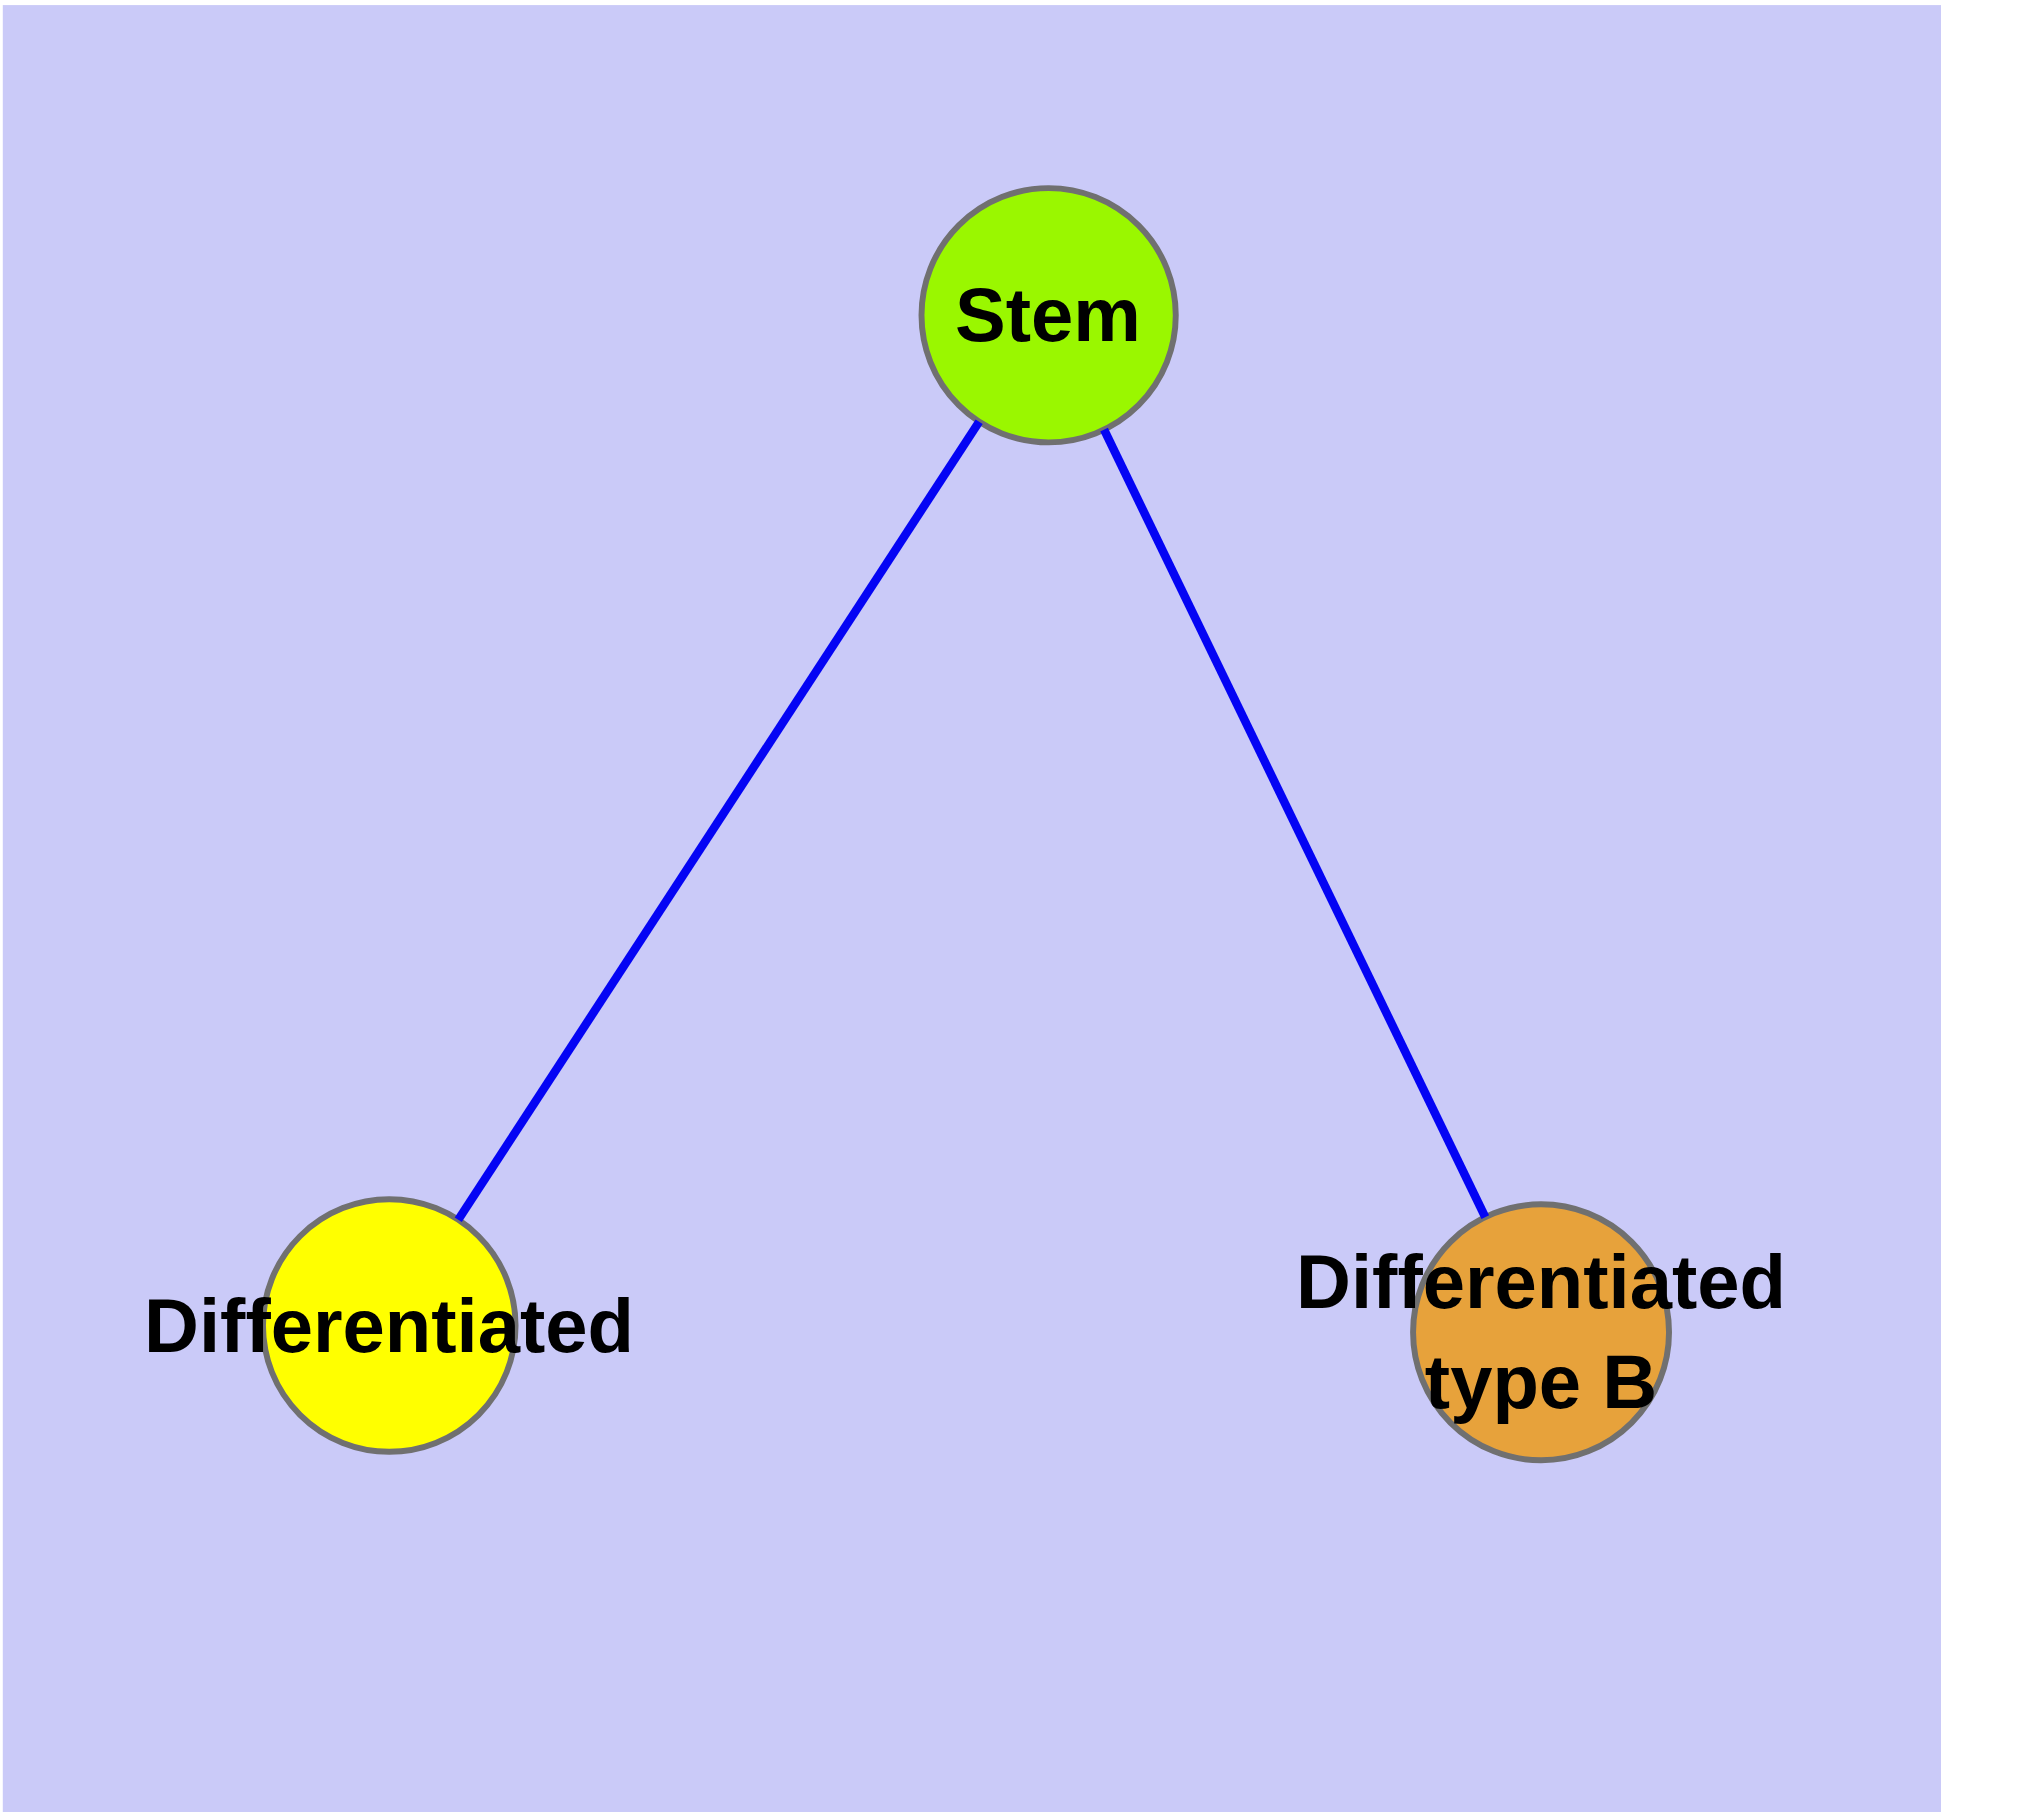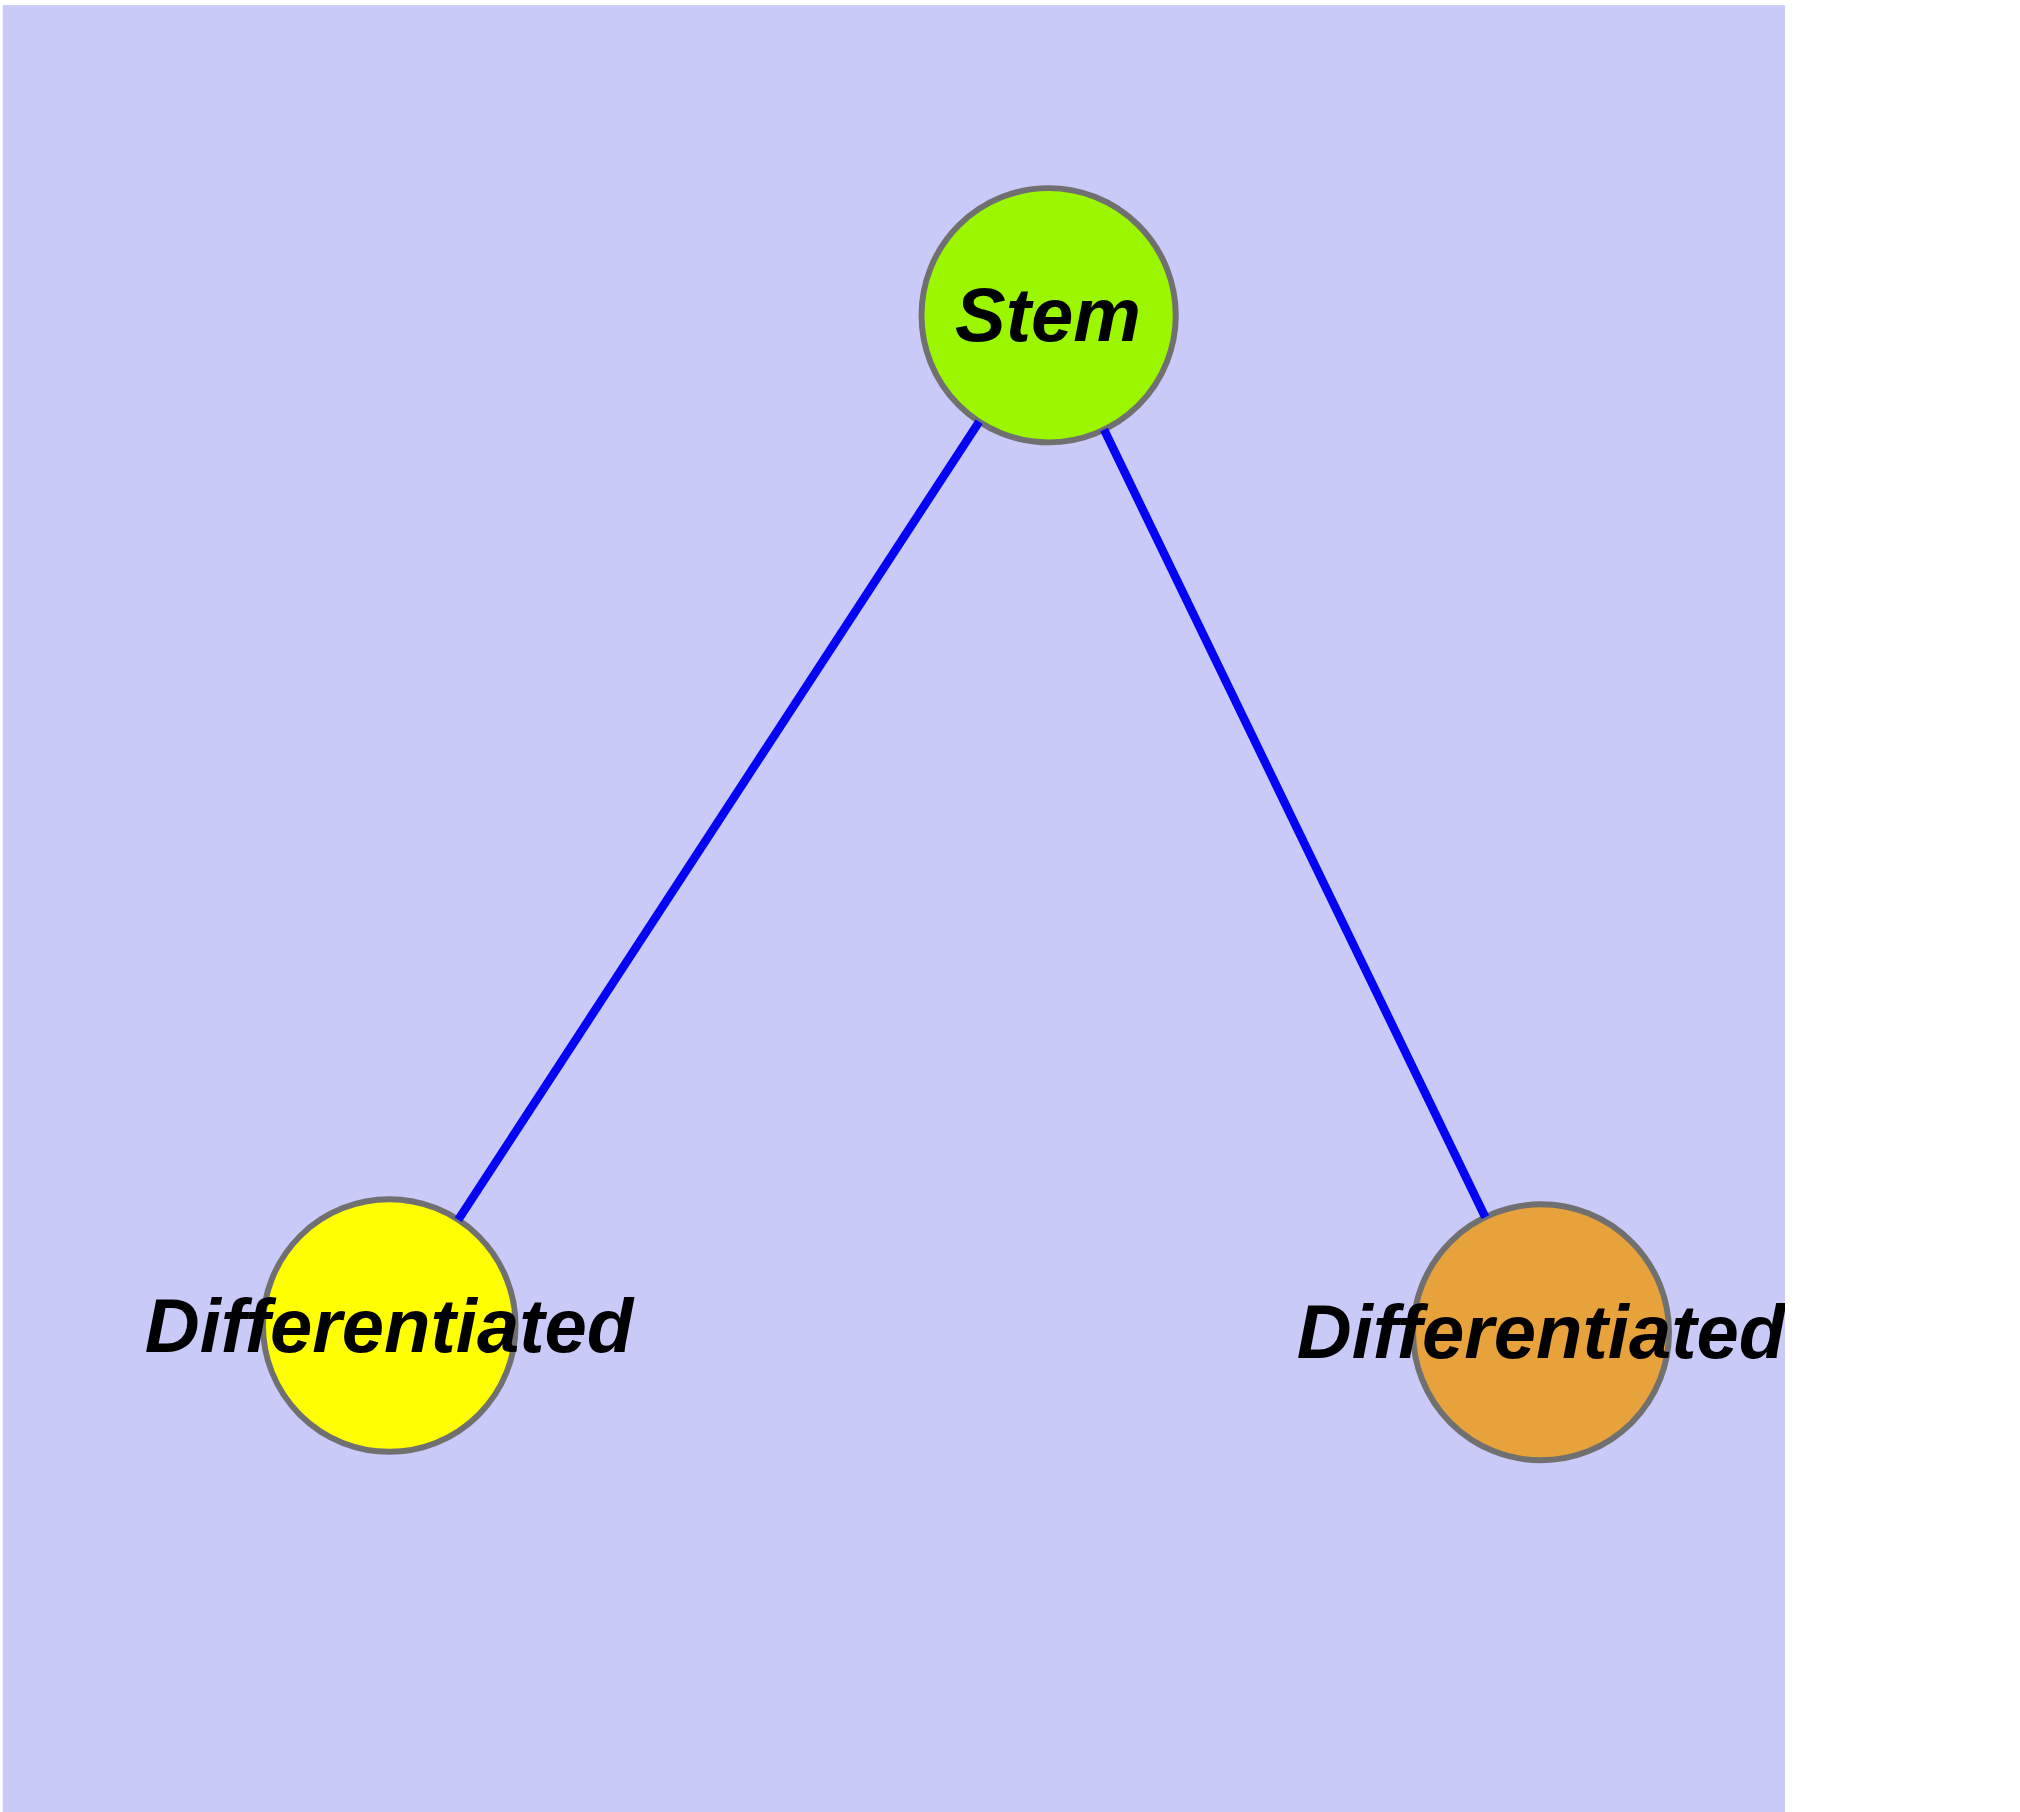--- a/index.html
+++ b/index.html
@@ -3,25 +3,24 @@
 <meta charset="utf-8">
 <style>
   html, body {
     margin: 0;
     padding: 0;
     background: #ffffff;
     font-family: "Liberation Sans", sans-serif;
   }
   .stage {
     position: relative;
-    width: 1785px;
+    width: 1941px;
     height: 1812px;
     background: #ffffff;
     overflow: hidden;
-    font-style: italic;
   }
   
   svg.graph {
     position: absolute;
     left: 0;
     top: 0;
     width: 2021px;
     height: 1812px;
     display: block;
   }
@@ -64,16 +63,17 @@
   </svg>
   <div class="labels" id="labels-layer">
       <div class="node-label" style="left: 1048px; top: 315px; color: rgb(0, 0, 0);">
         <span class="node-label-line">Stem</span>
       </div>
       <div class="node-label" style="left: 389px; top: 1326px; color: rgb(0, 0, 0);">
         <span class="node-label-line">Differentiated</span>
       </div>
       <div class="node-label" style="left: 1541px; top: 1332px; color: rgb(0, 0, 0);">
         <span class="node-label-line">Differentiated</span>
+        <span class="node-label-line">type B</span>
       </div>
     </div>
 </div>
 
 
 </body></html>

